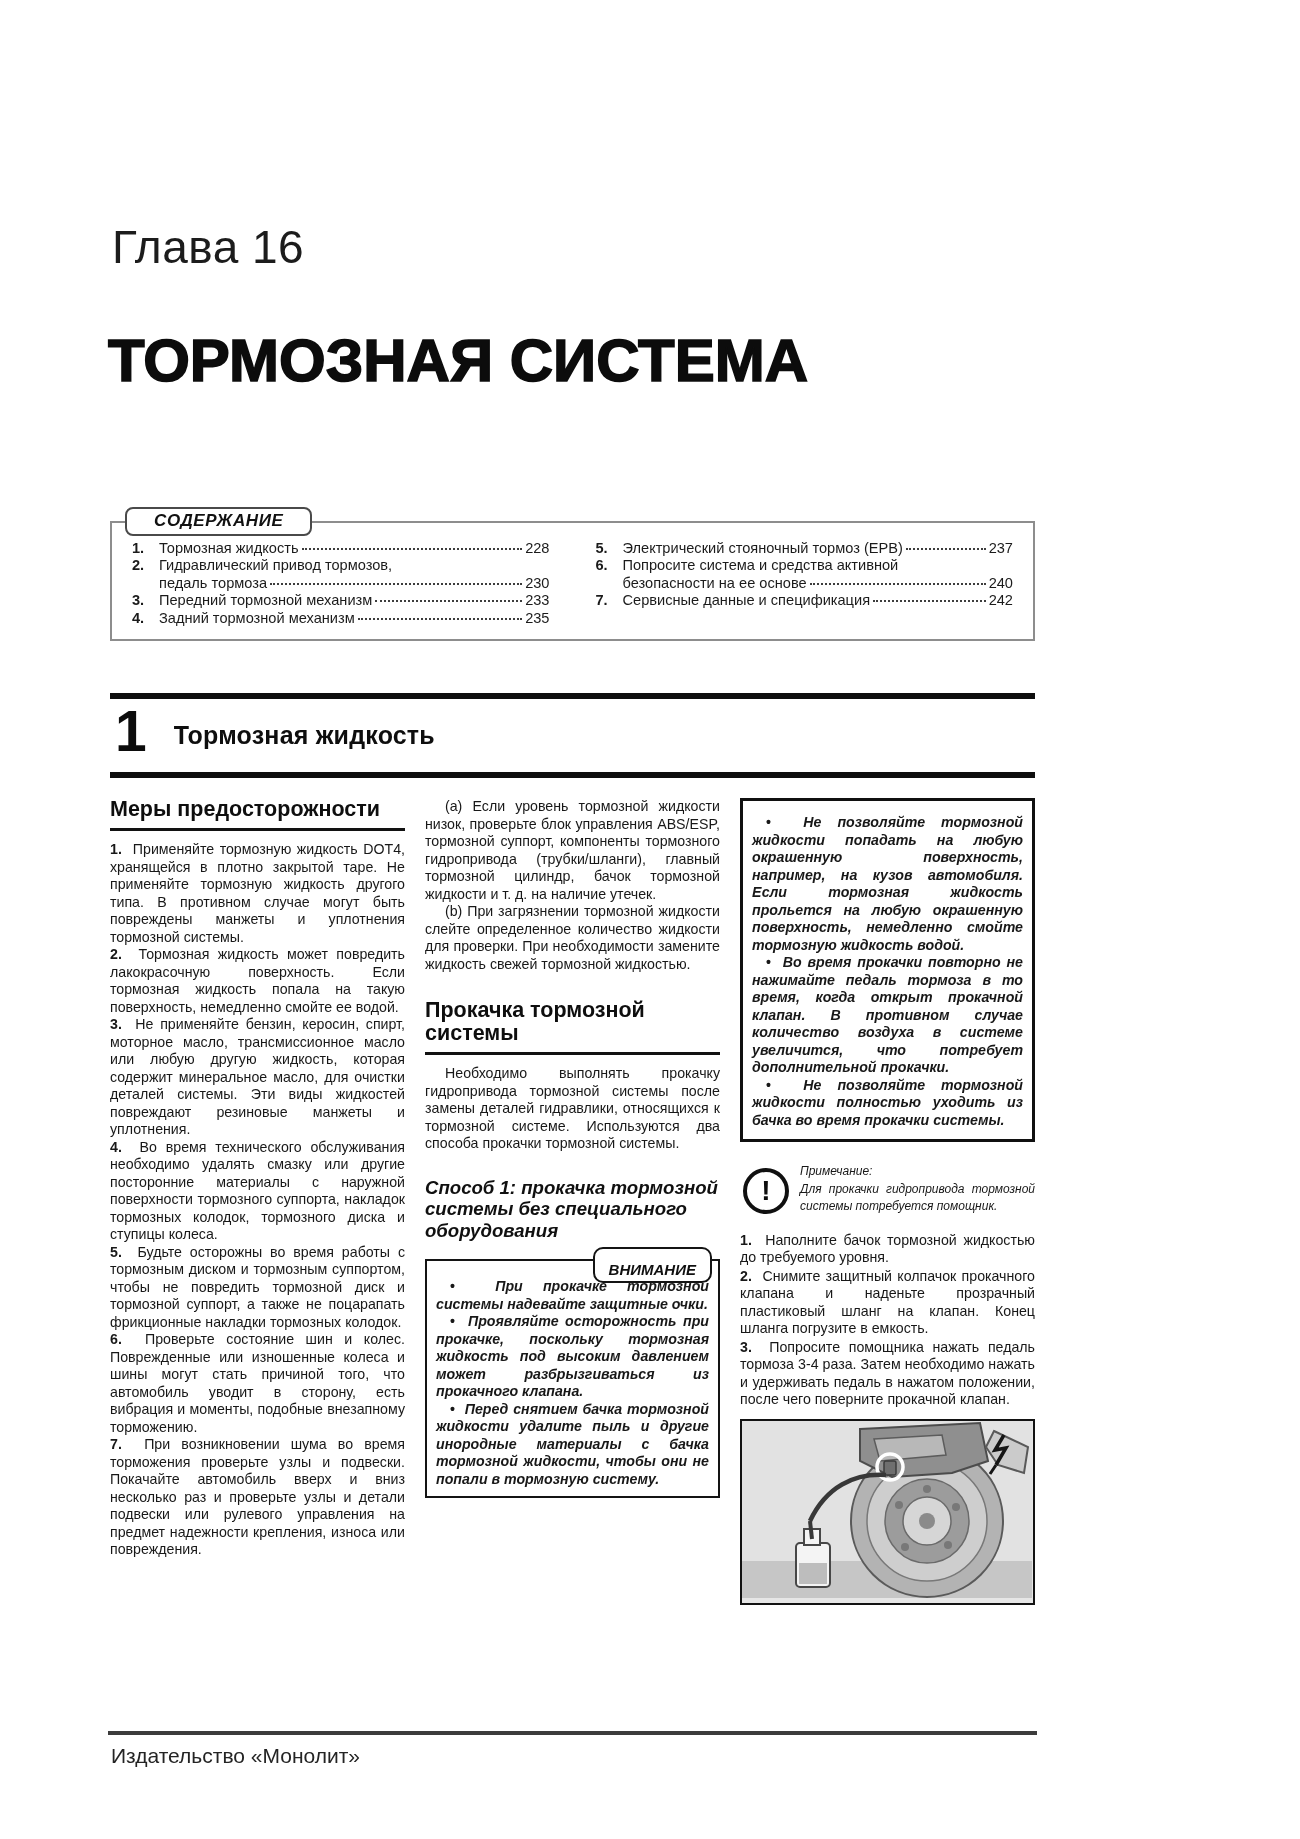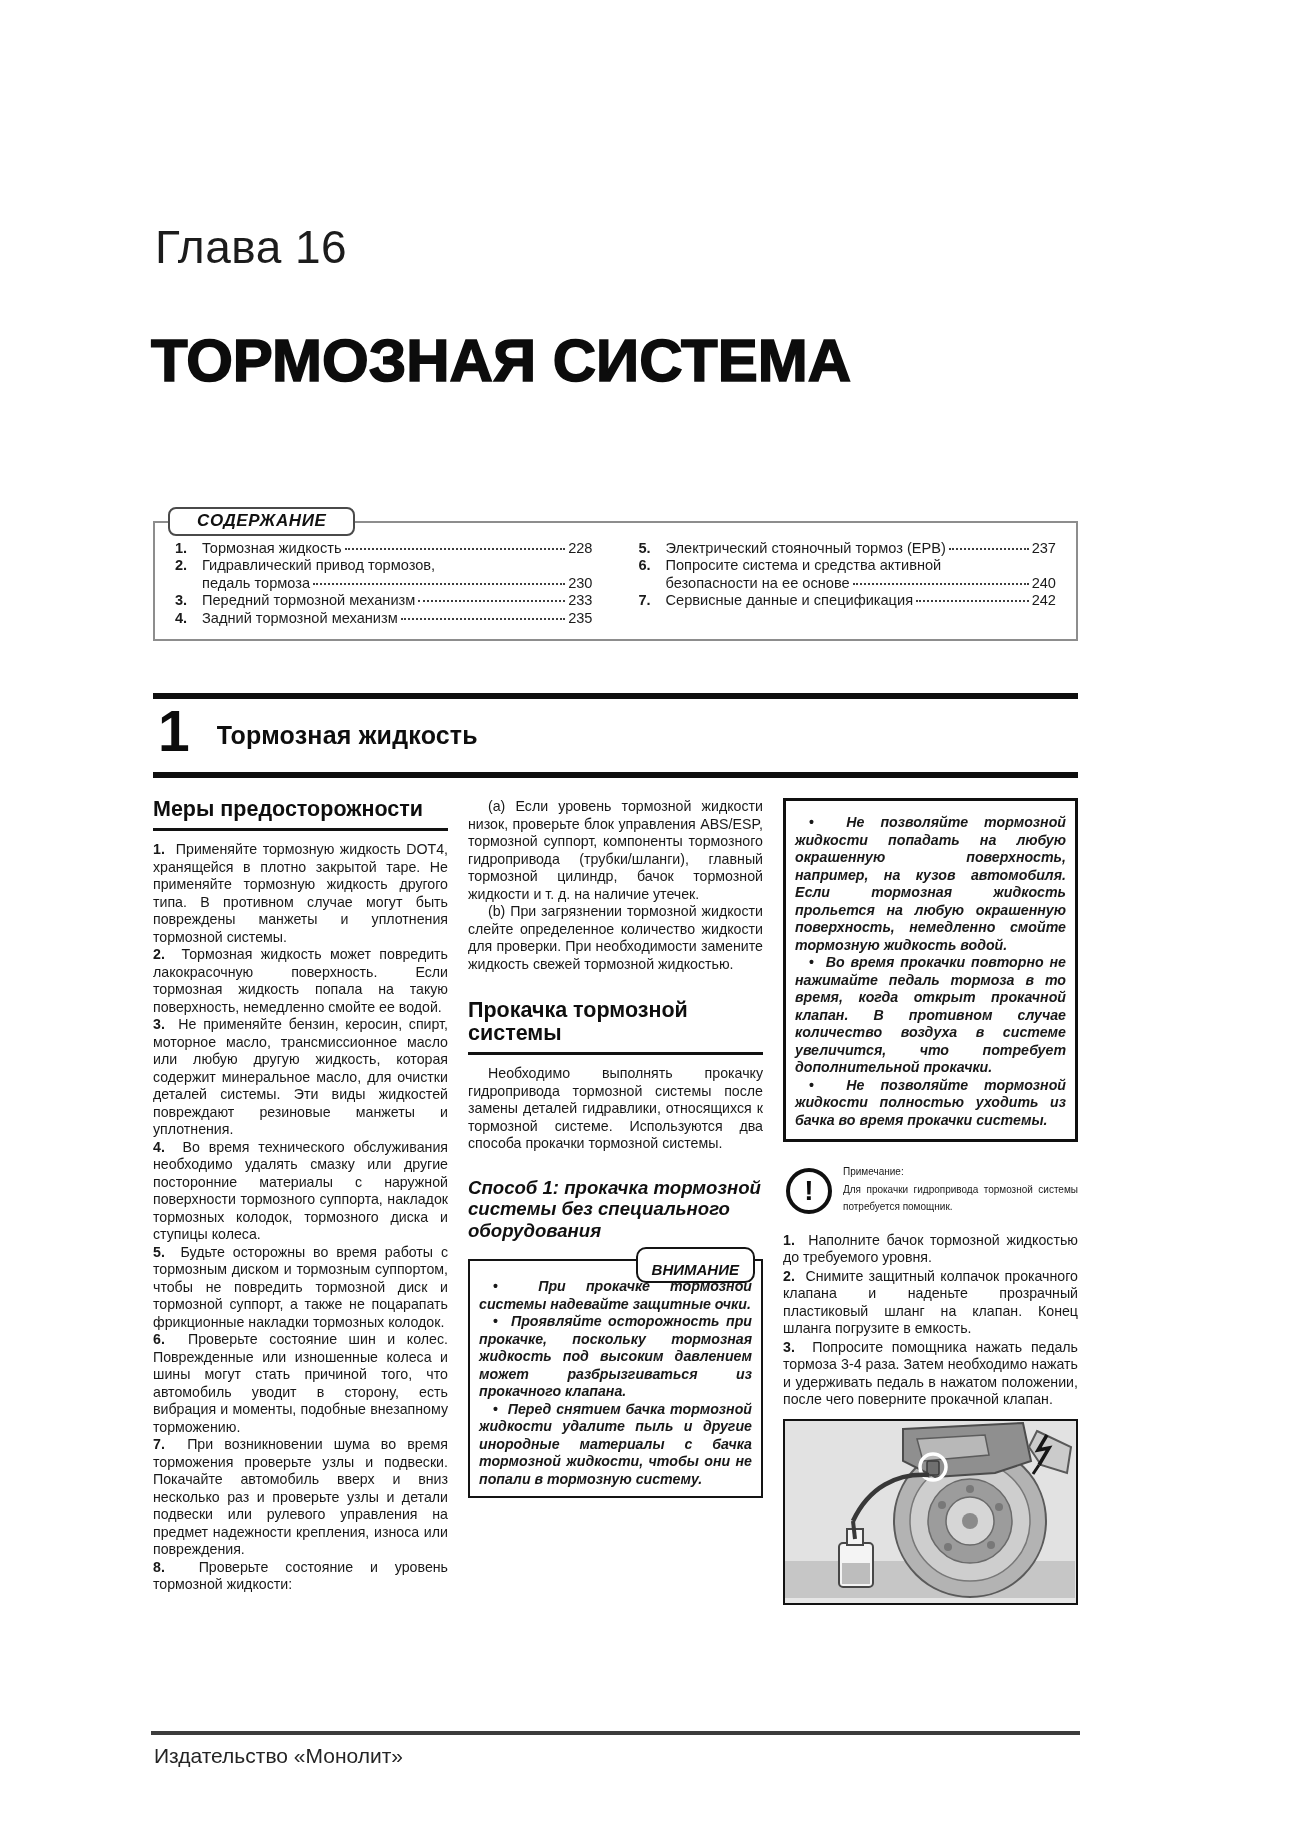--- a/index.html
+++ b/index.html
@@ -1,17 +1,17 @@
 <!DOCTYPE html>
 <html lang="ru"><head>
 <meta charset="utf-8">
 <style>
   html,body { margin:0; padding:0; background:#fff; }
   body { width:1300px; height:1839px; font-family:"Liberation Sans", sans-serif; }
-  #page { position:relative; width:1160px; height:1839px; background:#ffffff; color:#151515; overflow:hidden;margin-left:43px; }
+  #page { position:relative; width:1160px; height:1839px; background:#ffffff; color:#151515; overflow:hidden; }
 
   .chapter-label { position:absolute; left:112px; top:220px; font-size:46px; font-weight:400; color:#1c1c1c; letter-spacing:0.5px; }
   .chapter-title { position:absolute; left:108px; top:326px; font-size:60px; font-weight:700; color:#0c0c0c; letter-spacing:0px; -webkit-text-stroke:1.6px #0c0c0c; }
 
   
   .toc-wrap { position:absolute; left:110px; top:521px; width:925px; }
   .toc-box { border:2px solid #8d8d8d; padding:17px 20px 12px 20px; background:#fff; }
   .toc-tab { position:absolute; top:-14px; left:15px; background:#fff; border:2.5px solid #4a4a4a; border-radius:8px; padding:2px 27px 3px; font-weight:700; font-style:italic; font-size:17px; letter-spacing:0.6px; color:#111; }
   .toc-cols { display:flex; gap:46px; }
   .toc-col { flex:1 1 0; }
@@ -41,21 +41,21 @@
   .caution-box { border:2.5px solid #141414; padding:17px 9px 8px; }
   .caution-tab { position:absolute; top:-12px; right:8px; background:#fff; border:2.5px solid #141414; border-radius:10px; padding:12px 14px 2px; font-weight:700; font-style:italic; font-size:15px; color:#101010; }
   .bullet-para { margin:0; text-indent:14px; }
   .caution-box .bullet-para, .warning-box .bullet-para { font-weight:700; font-style:italic; }
   .bdot { font-style:normal; }
 
   .warning-box { border:3px solid #101010; padding:13px 9px 10px; }
 
   .note { display:flex; margin:21px 0 16px; }
   .note-icon { flex:0 0 auto; width:38px; height:38px; border:4.5px solid #101010; border-radius:50%; display:flex; align-items:center; justify-content:center; font-weight:700; font-size:28px; line-height:1; margin:5px 11px 0 3px; color:#0c0c0c; }
-  .note-body { font-size:10px; line-height:17.5px; text-align:justify; }
+  .note-body { font-style:italic; font-size:12px; line-height:17.5px; text-align:justify; }
   .note-label { display:block; }
 
   .steps .numpara { margin:0 0 1px; }
 
   .figure { margin-top:10px; border:2.5px solid #121212; height:182px; position:relative; overflow:hidden; background:#e6e6e6; }
   .figure svg { display:block; }
 
   .footer-rule { position:absolute; left:108px; top:1731px; width:929px; height:3.5px; background:#3c3c3c; }
   .footer-text { position:absolute; left:111px; top:1744px; font-size:21px; color:#242424; }
 </style>
@@ -143,21 +143,20 @@
     <div class="col">
       <h3 class="colhead">Меры предосторожности</h3>
       <div>
           <p class="numpara"><b>1.&nbsp;&nbsp;</b>Применяйте тормозную жидкость DOT4, хранящейся в плотно закрытой таре. Не применяйте тормозную жидкость другого типа. В противном случае могут быть повреждены манжеты и уплотнения тормозной системы.</p>
           <p class="numpara"><b>2.&nbsp;&nbsp;</b>Тормозная жидкость может повредить лакокрасочную поверхность. Если тормозная жидкость попала на такую поверхность, немедленно смойте ее водой.</p>
           <p class="numpara"><b>3.&nbsp;&nbsp;</b>Не применяйте бензин, керосин, спирт, моторное масло, трансмиссионное масло или любую другую жидкость, которая содержит минеральное масло, для очистки деталей системы. Эти виды жидкостей повреждают резиновые манжеты и уплотнения.</p>
           <p class="numpara"><b>4.&nbsp;&nbsp;</b>Во время технического обслуживания необходимо удалять смазку или другие посторонние материалы с наружной поверхности тормозного суппорта, накладок тормозных колодок, тормозного диска и ступицы колеса.</p>
           <p class="numpara"><b>5.&nbsp;&nbsp;</b>Будьте осторожны во время работы с тормозным диском и тормозным суппортом, чтобы не повредить тормозной диск и тормозной суппорт, а также не поцарапать фрикционные накладки тормозных колодок.</p>
           <p class="numpara"><b>6.&nbsp;&nbsp;</b>Проверьте состояние шин и колес. Поврежденные или изношенные колеса и шины могут стать причиной того, что автомобиль уводит в сторону, есть вибрация и моменты, подобные внезапному торможению.</p>
           <p class="numpara"><b>7.&nbsp;&nbsp;</b>При возникновении шума во время торможения проверьте узлы и подвески. Покачайте автомобиль вверх и вниз несколько раз и проверьте узлы и детали подвески или рулевого управления на предмет надежности крепления, износа или повреждения.</p>
-          <p class="numpara"><b>8.&nbsp;&nbsp;</b>Проверьте состояние и уровень тормозной жидкости:</p>
         </div>
     </div>
 
     <div class="col">
       <p class="indent">(a) Если уровень тормозной жидкости низок, проверьте блок управления ABS/ESP, тормозной суппорт, компоненты тормозного гидропривода (трубки/шланги), главный тормозной цилиндр, бачок тормозной жидкости и т. д. на наличие утечек.</p>
       <p class="indent">(b) При загрязнении тормозной жидкости слейте определенное количество жидкости для проверки. При необходимости замените жидкость свежей тормозной жидкостью.</p>
       <h3 class="colhead mid-head">Прокачка тормозной системы</h3>
       <p class="indent">Необходимо выполнять прокачку гидропривода тормозной системы после замены деталей гидравлики, относящихся к тормозной системе. Используются два способа прокачки тормозной системы.</p>
       <div class="subhead">Способ 1: прокачка тормозной системы без специального оборудования</div>
       <div class="caution-wrap">

